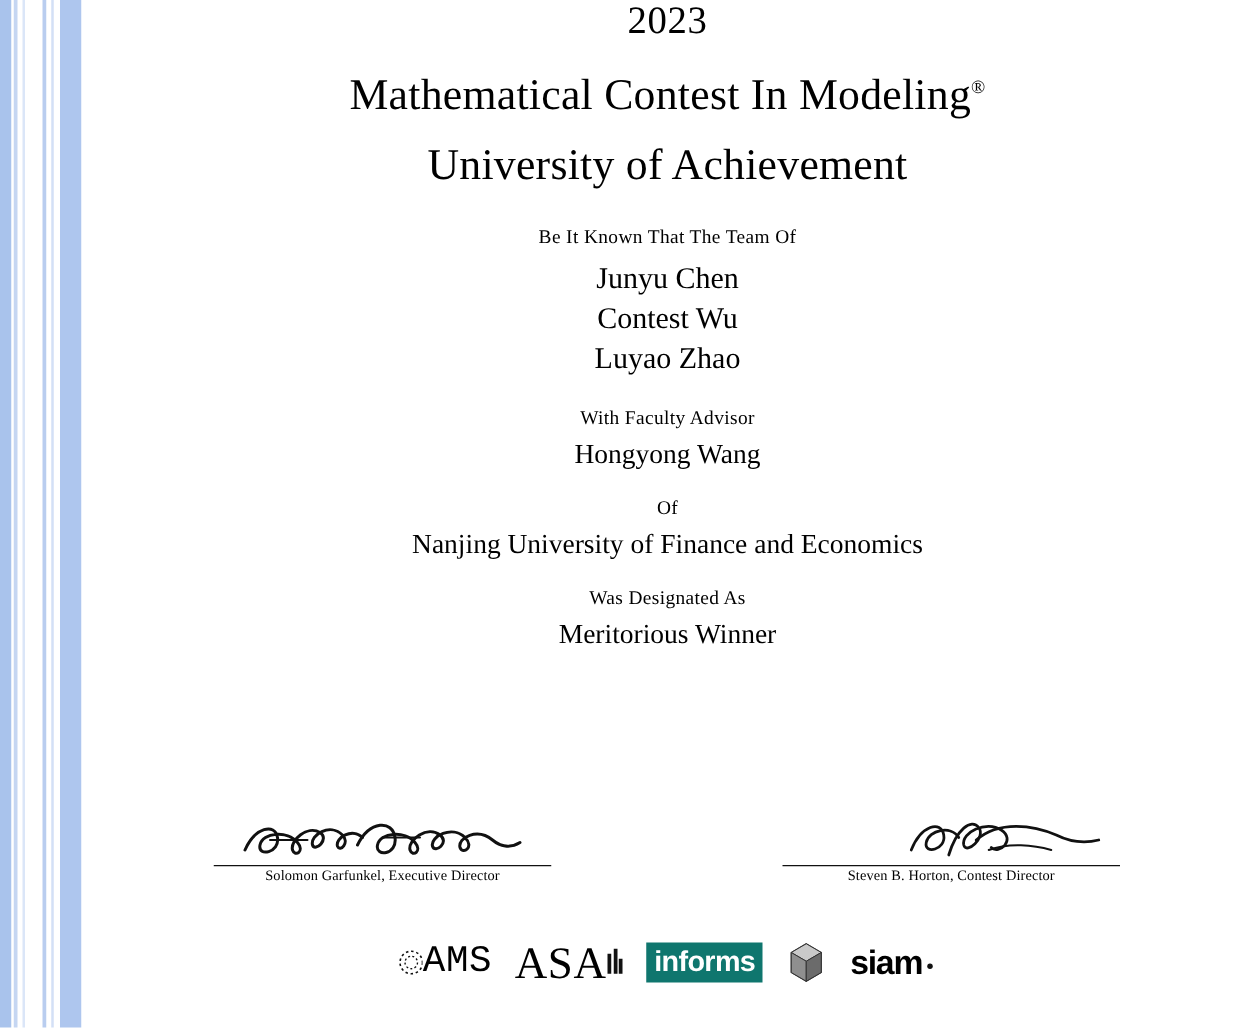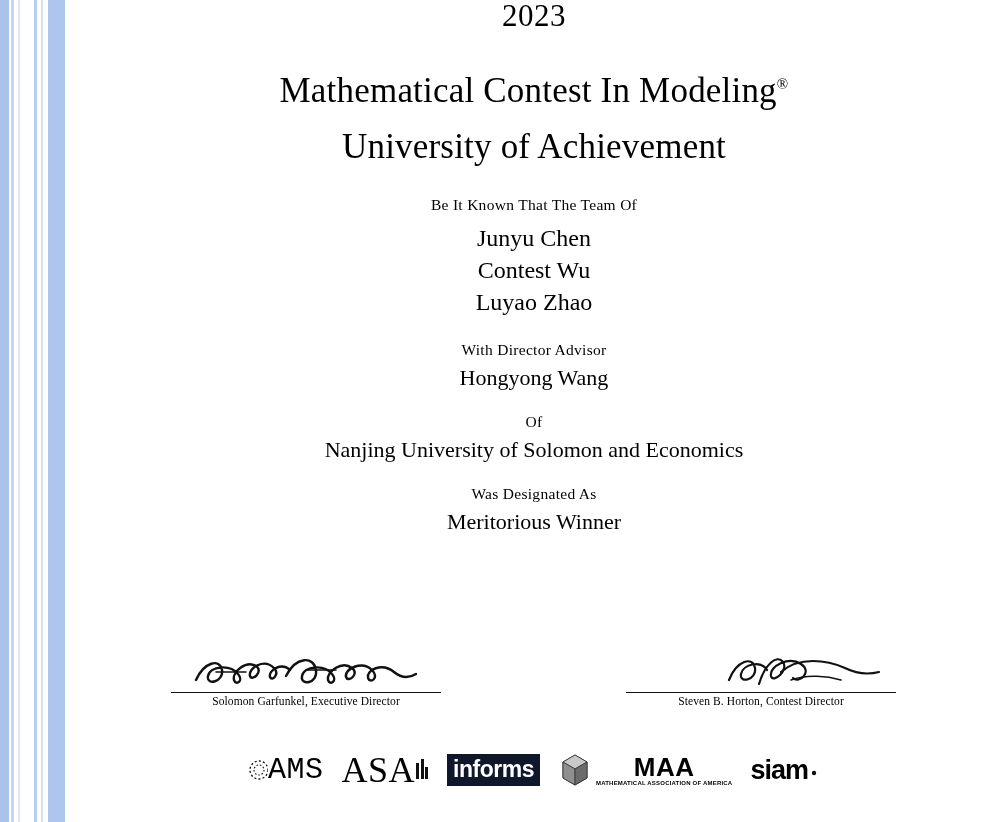--- a/index.html
+++ b/index.html
@@ -40,21 +40,21 @@
     text-align: center;
   }
 
   .year {
     font-size: 31px;
     line-height: 1;
     letter-spacing: 0.5px;
   }
   .title-main {
     font-size: 35px;
-    margin-top: 42px;
+    margin-top: 27px;
     line-height: 1.05;
     letter-spacing: 0.2px;
   }
   .title-main .reg {
     font-size: 15px;
     vertical-align: super;
   }
   .title-sub {
     font-size: 35px;
     margin-top: 19px;
@@ -141,21 +141,21 @@
     font-family: Liberation Mono, monospace;
     font-size: 30px;
     letter-spacing: 0.5px;
   }
   .asa-text {
     font-family: "Liberation Serif", serif;
     font-size: 36px;
     letter-spacing: 0.5px;
   }
   .informs-box {
-    background: #0f172a;
+    background: #0f766e;
     color: #fff;
     font-family: "Liberation Sans", sans-serif;
     font-weight: bold;
     font-size: 23px;
     padding: 2px 6px 3px 6px;
     letter-spacing: -0.5px;
   }
   .maa-text {
     font-family: "Liberation Sans", sans-serif;
     font-weight: bold;
@@ -201,25 +201,25 @@
   <div class="title-sub">University of Achievement</div>
 
   <div class="small-line">Be It Known That The Team Of</div>
 
   <div class="names-block">
     <div class="name">Junyu Chen</div>
     <div class="name">Contest Wu</div>
     <div class="name">Luyao Zhao</div>
   </div>
 
-  <div class="small-line tight">With Director Advisor</div>
+  <div class="small-line tight">With Faculty Advisor</div>
   <div class="big-line">Hongyong Wang</div>
 
   <div class="small-line tight">Of</div>
-  <div class="big-line">Nanjing University of Solomon and Economics</div>
+  <div class="big-line">Nanjing University of Finance and Economics</div>
 
   <div class="small-line tight">Was Designated As</div>
   <div class="big-line">Meritorious Winner</div>
 
   <div id="signatures">
 
     <div class="sig-block sig-left">
       <svg class="sig-svg" width="240" height="42" viewBox="0 0 240 42">
         <path d="M10 30 C18 12, 34 8, 36 20 C38 32, 20 36, 22 26 C24 16, 44 14, 52 24 C58 31, 50 36, 48 30 C46 22, 60 10, 70 16 C78 21, 66 32, 64 26 C62 18, 78 8, 88 18 C94 24, 86 32, 84 27 C82 20, 96 12, 104 20" fill="none" stroke="#111" stroke-width="2.4" stroke-linecap="round"></path>
         <path d="M100 26 C110 6, 128 6, 130 20 C132 34, 114 36, 116 26 C118 16, 138 14, 146 24 C152 31, 144 36, 142 30 C140 22, 156 10, 166 18 C174 24, 162 33, 160 27 C158 19, 176 10, 186 20 C194 28, 184 34, 182 28 C180 20, 196 12, 208 22 C214 27, 222 29, 230 24" fill="none" stroke="#111" stroke-width="2.4" stroke-linecap="round"></path>
@@ -264,24 +264,20 @@
       <span class="informs-box">informs</span>
     </div>
 
     <div class="sponsor">
       <svg width="34" height="34" viewBox="0 0 34 34">
         <polygon points="17,2 29,9 29,25 17,32 5,25 5,9" fill="#f2f2f2" stroke="#333" stroke-width="1"></polygon>
         <polygon points="17,2 29,9 17,16 5,9" fill="#c9c9c9" stroke="#333" stroke-width="0.8"></polygon>
         <polygon points="5,9 17,16 17,32 5,25" fill="#8f8f8f" stroke="#333" stroke-width="0.8"></polygon>
         <polygon points="29,9 29,25 17,32 17,16" fill="#6b6b6b" stroke="#333" stroke-width="0.8"></polygon>
       </svg>
-      <div style="margin-left:4px;">
-        <span class="maa-text">MAA</span>
-        <span class="maa-sub">MATHEMATICAL ASSOCIATION OF AMERICA</span>
-      </div>
     </div>
 
     <div class="sponsor">
       <span class="siam-text">siam</span>
       <svg width="12" height="12" viewBox="0 0 12 12">
         <circle cx="6" cy="9" r="2.2" fill="#111"></circle>
       </svg>
     </div>
   </div>
 

